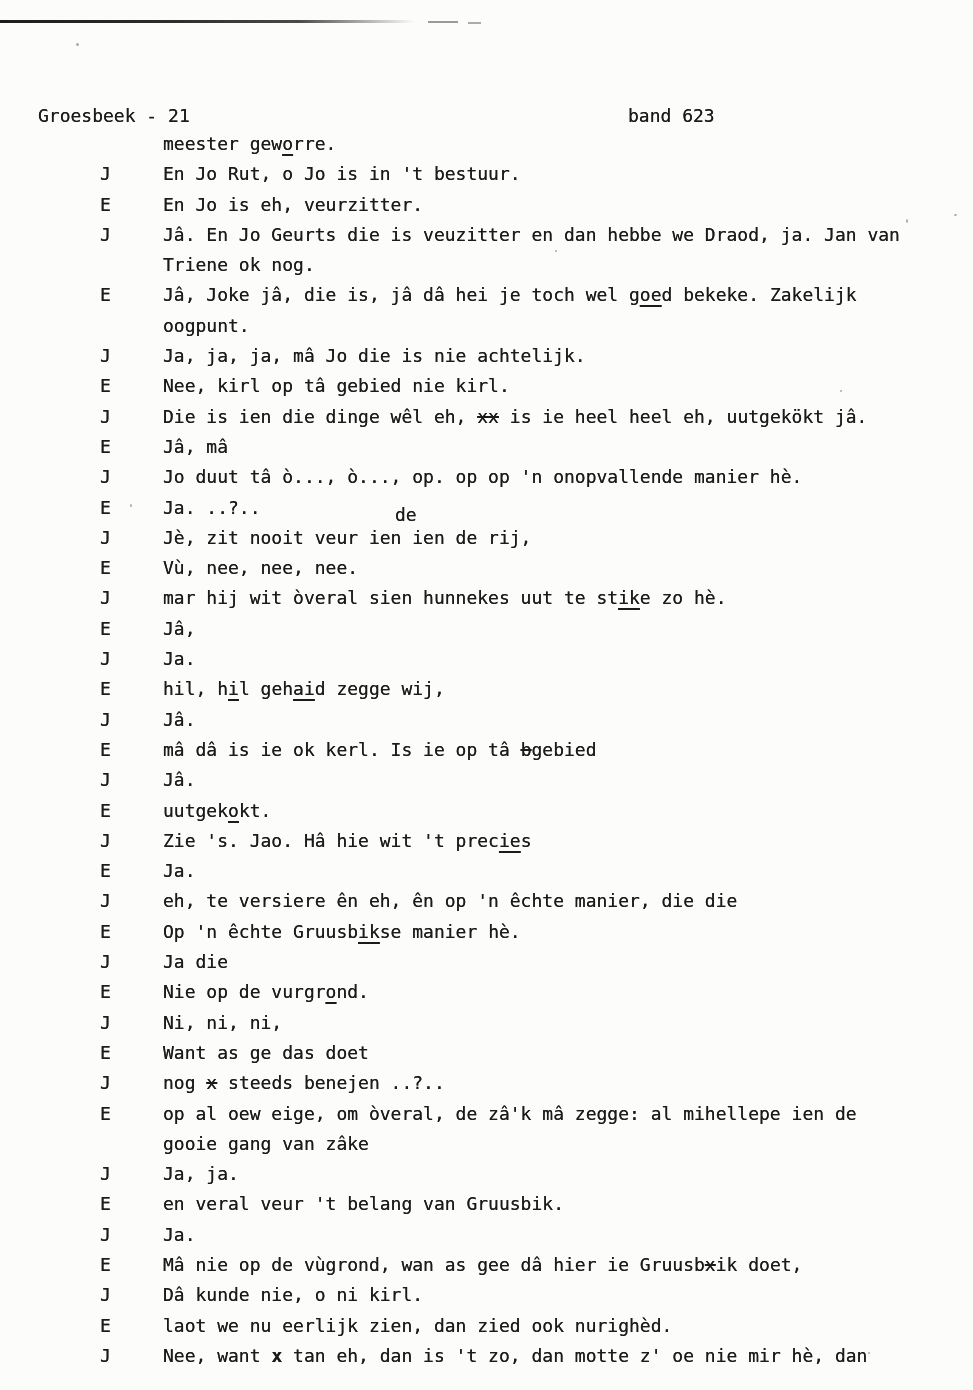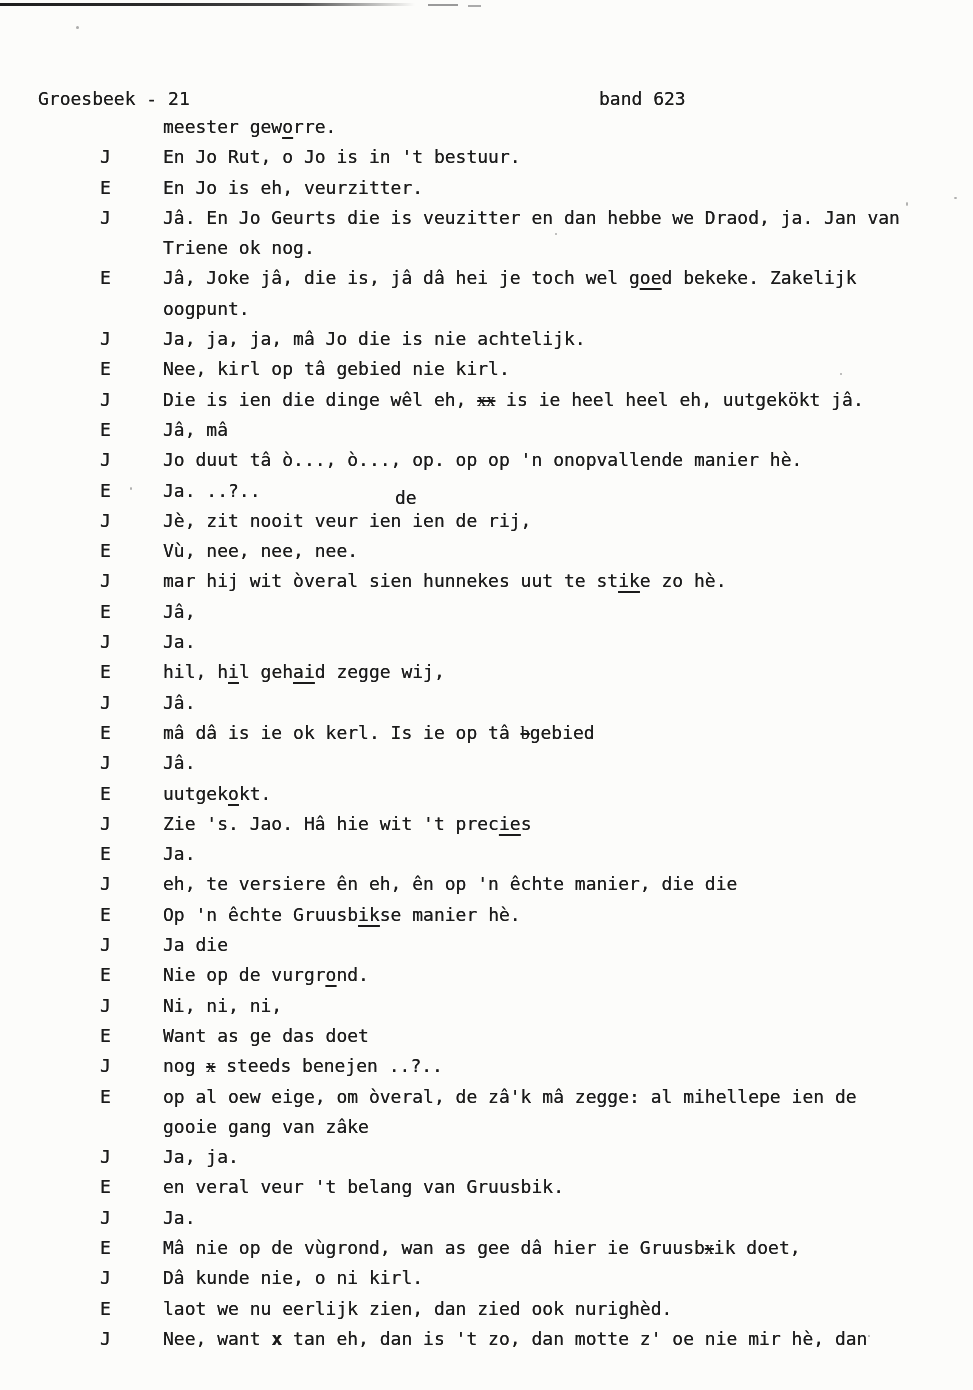--- a/index.html
+++ b/index.html
@@ -4,34 +4,34 @@
 <style>
   html, body { margin: 0; padding: 0; }
   body {
     width: 973px; height: 1390px;
     background: #fcfcfa;
     position: relative;
     overflow: hidden;
     font-family: "DejaVu Sans Mono", "Liberation Mono", monospace;
     color: #1b1b1b;
   }
-  .page { position: absolute; inset: 0; }
+  .page { position: absolute; inset: 0; margin-top: 17px; }
   .typ {
     font-size: 18px;
     text-shadow: 0 0 0.6px rgba(20,20,20,0.85);
     white-space: pre;
   }
   .header-left  { position: absolute; left: 38px;  top: 88px; }
-  .header-right { position: absolute; left: 599px; top: 88px; }
+  .header-right { position: absolute; left: 628px; top: 88px; }
   .transcript { position: absolute; left: 0; top: 112px; right: 0; }
   .row { position: relative; height: 30.3px; line-height: 30.3px; }
   .speaker { position: absolute; left: 100px; }
   .text    { position: absolute; left: 163px; }
   .seg-underline { text-decoration: underline; text-underline-offset: 4px; text-decoration-thickness: 1.5px; }
-  .seg-strike { text-decoration: line-through; text-decoration-thickness: 2px; font-family: Liberation Serif, serif; }
+  .seg-strike { text-decoration: line-through; text-decoration-thickness: 2px; }
   .seg-bold { font-weight: bold; }
   .insertion { position: absolute; left: 395px; top: 487px; }
   
   .artifact-topline {
     position: absolute; left: 0; top: 3px; width: 415px; height: 3px;
     background: linear-gradient(to right, #1d1d1d 0%, #2c2c2c 40%, #4a4a4a 72%, rgba(90,90,90,0) 100%);
   }
   .artifact-dash1 { position: absolute; left: 428px; top: 4px; width: 30px; height: 2px; background: #9a9a9a; }
   .artifact-dash2 { position: absolute; left: 468px; top: 5px; width: 13px; height: 2px; background: #ababab; }
   .speck { position: absolute; background: #6a6a6a; border-radius: 50%; opacity: 0.55; }

